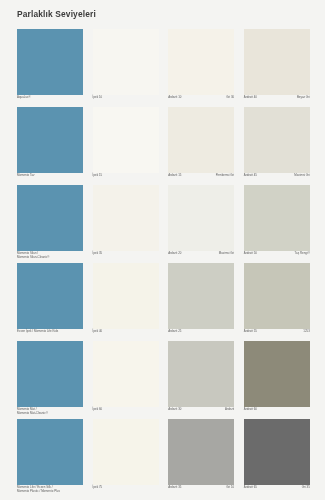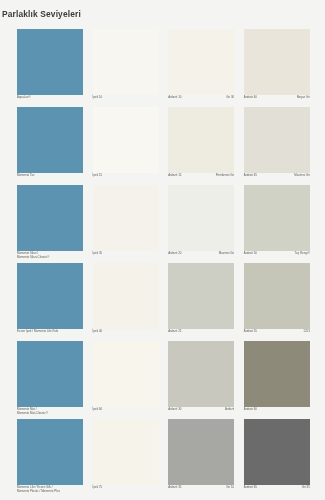--- a/index.html
+++ b/index.html
@@ -19,21 +19,21 @@
     position: absolute;
     left: 0; top: 0;
     width: 325px;
     height: 500px;
     background: #f4f4f2;
     box-sizing: border-box;
   }
 
   #page-title {
     position: absolute;
-    left: 2px;
+    left: 17px;
     top: 9px;
     font-size: 8.4px;
     font-weight: bold;
     color: #3b3b3b;
     letter-spacing: 0.15px;
     white-space: nowrap;
   }
 
   #grid {
     position: absolute;

